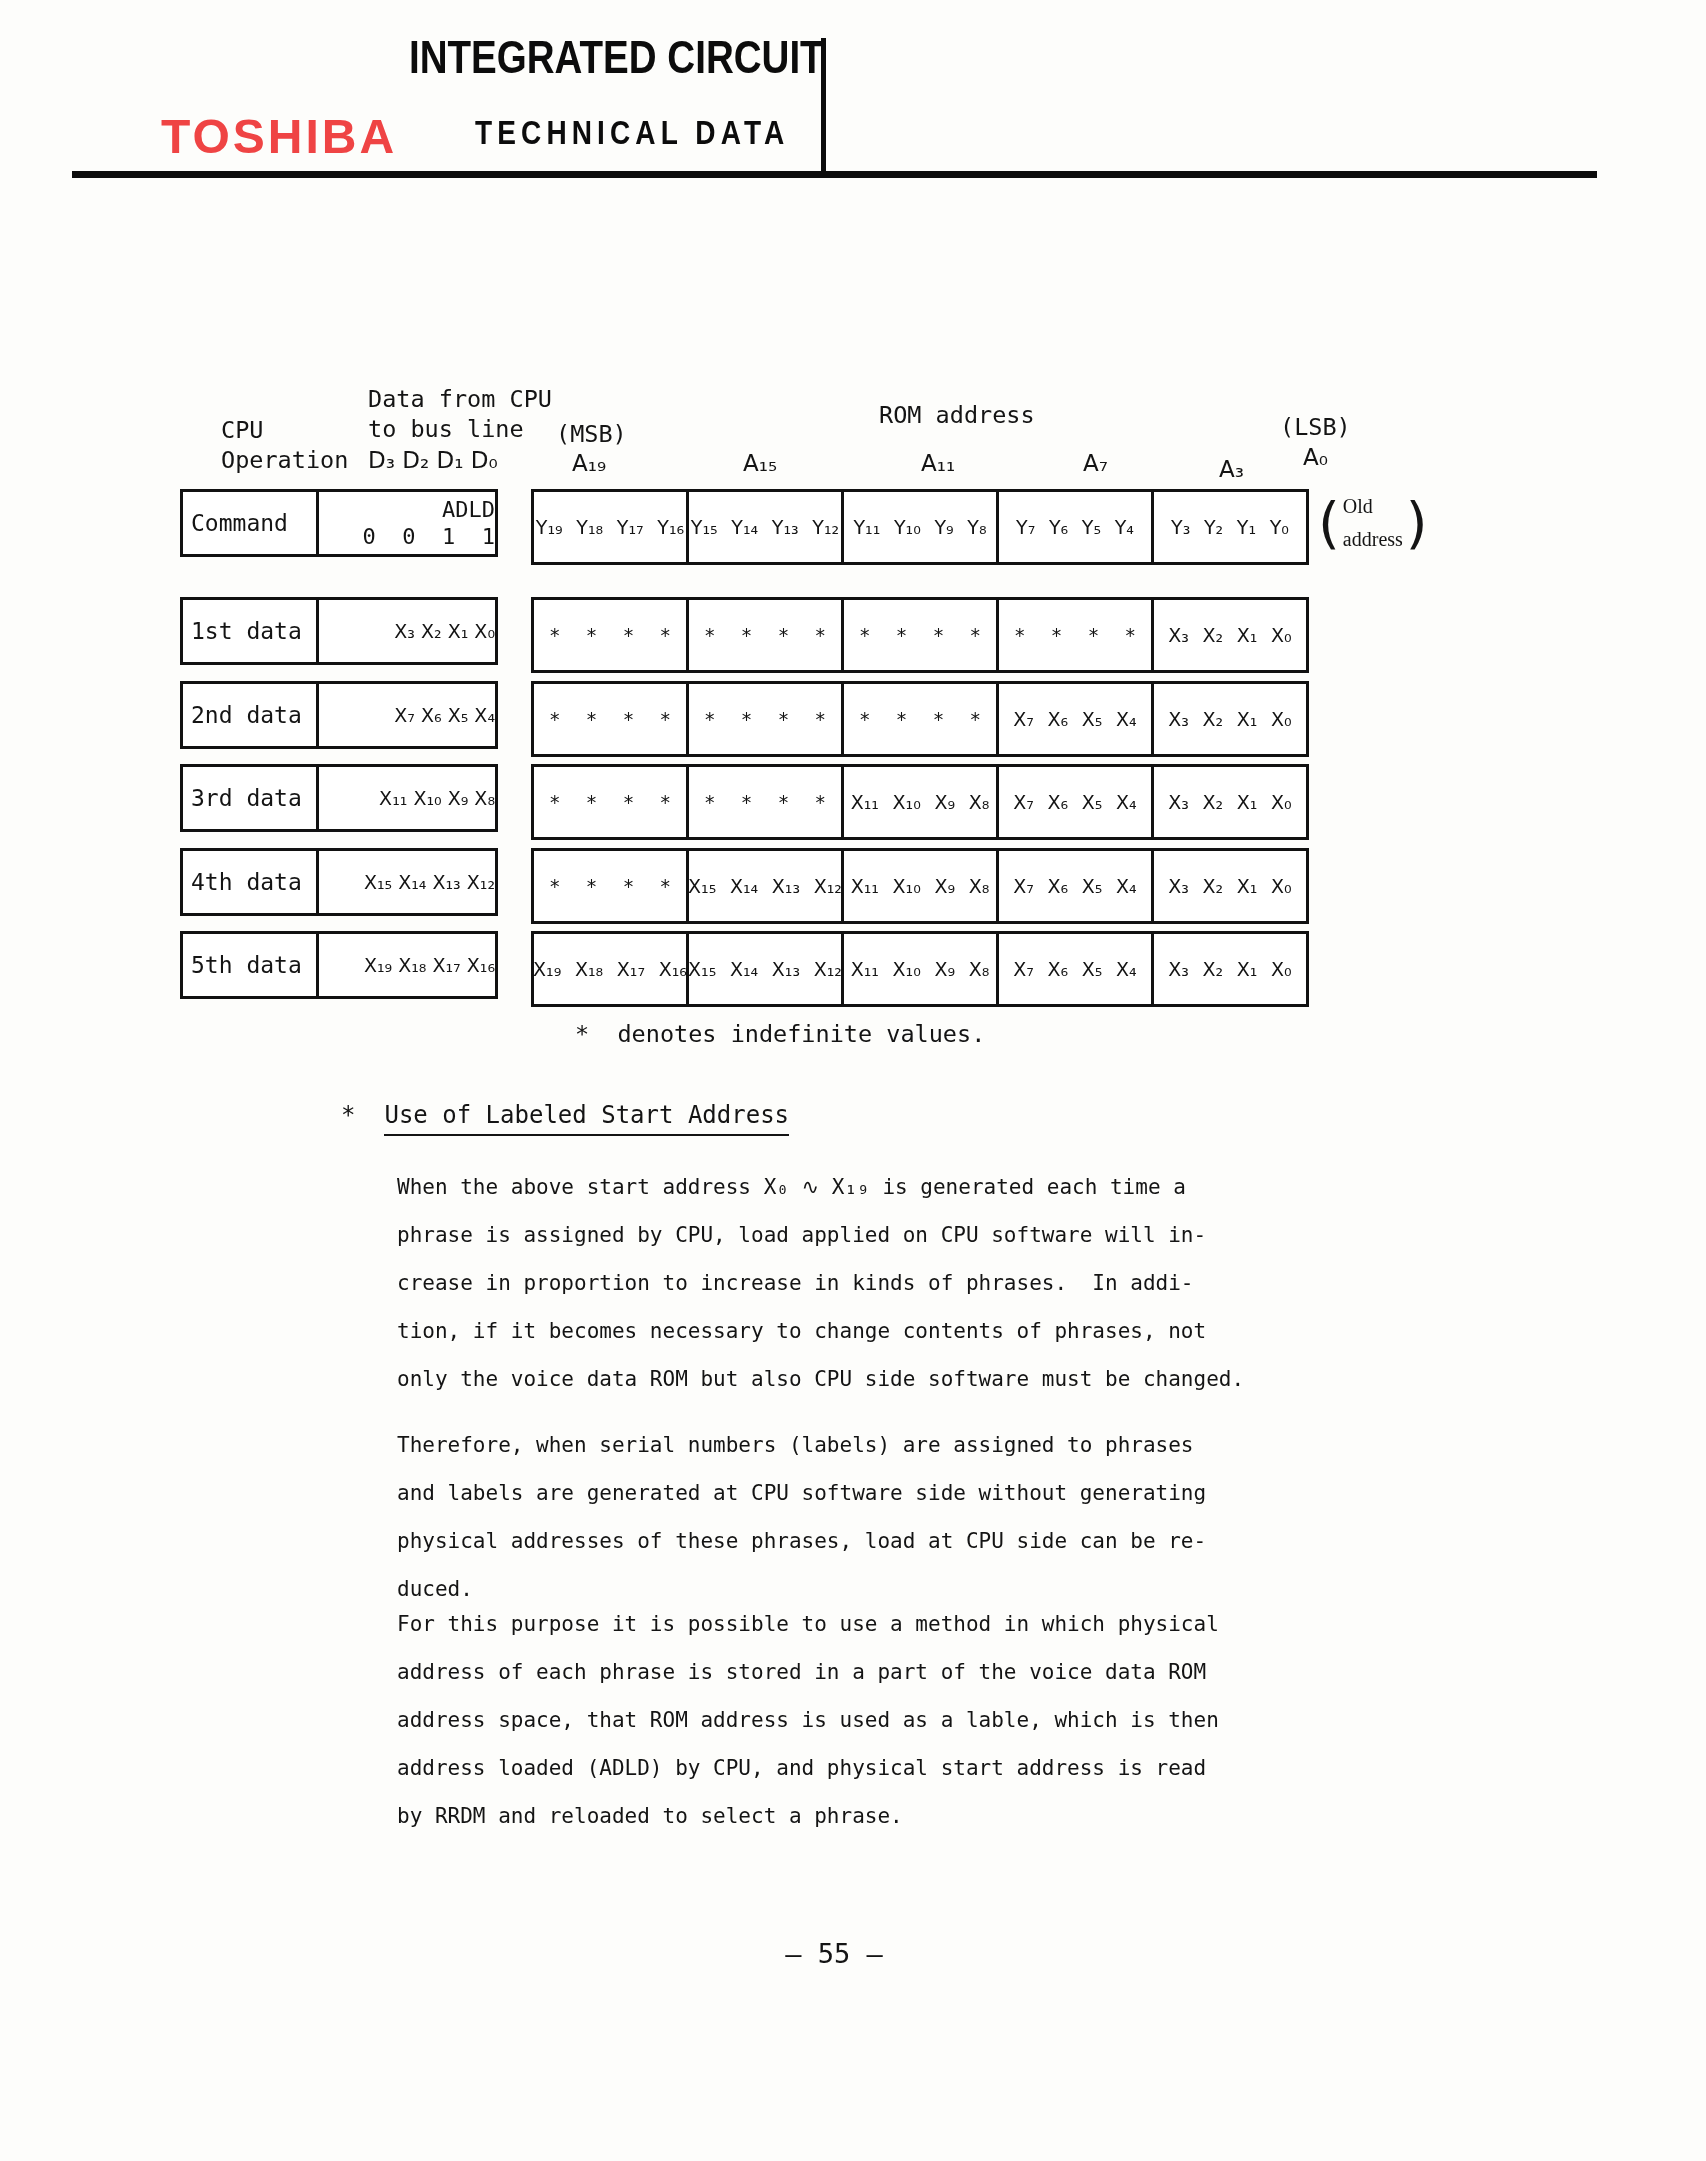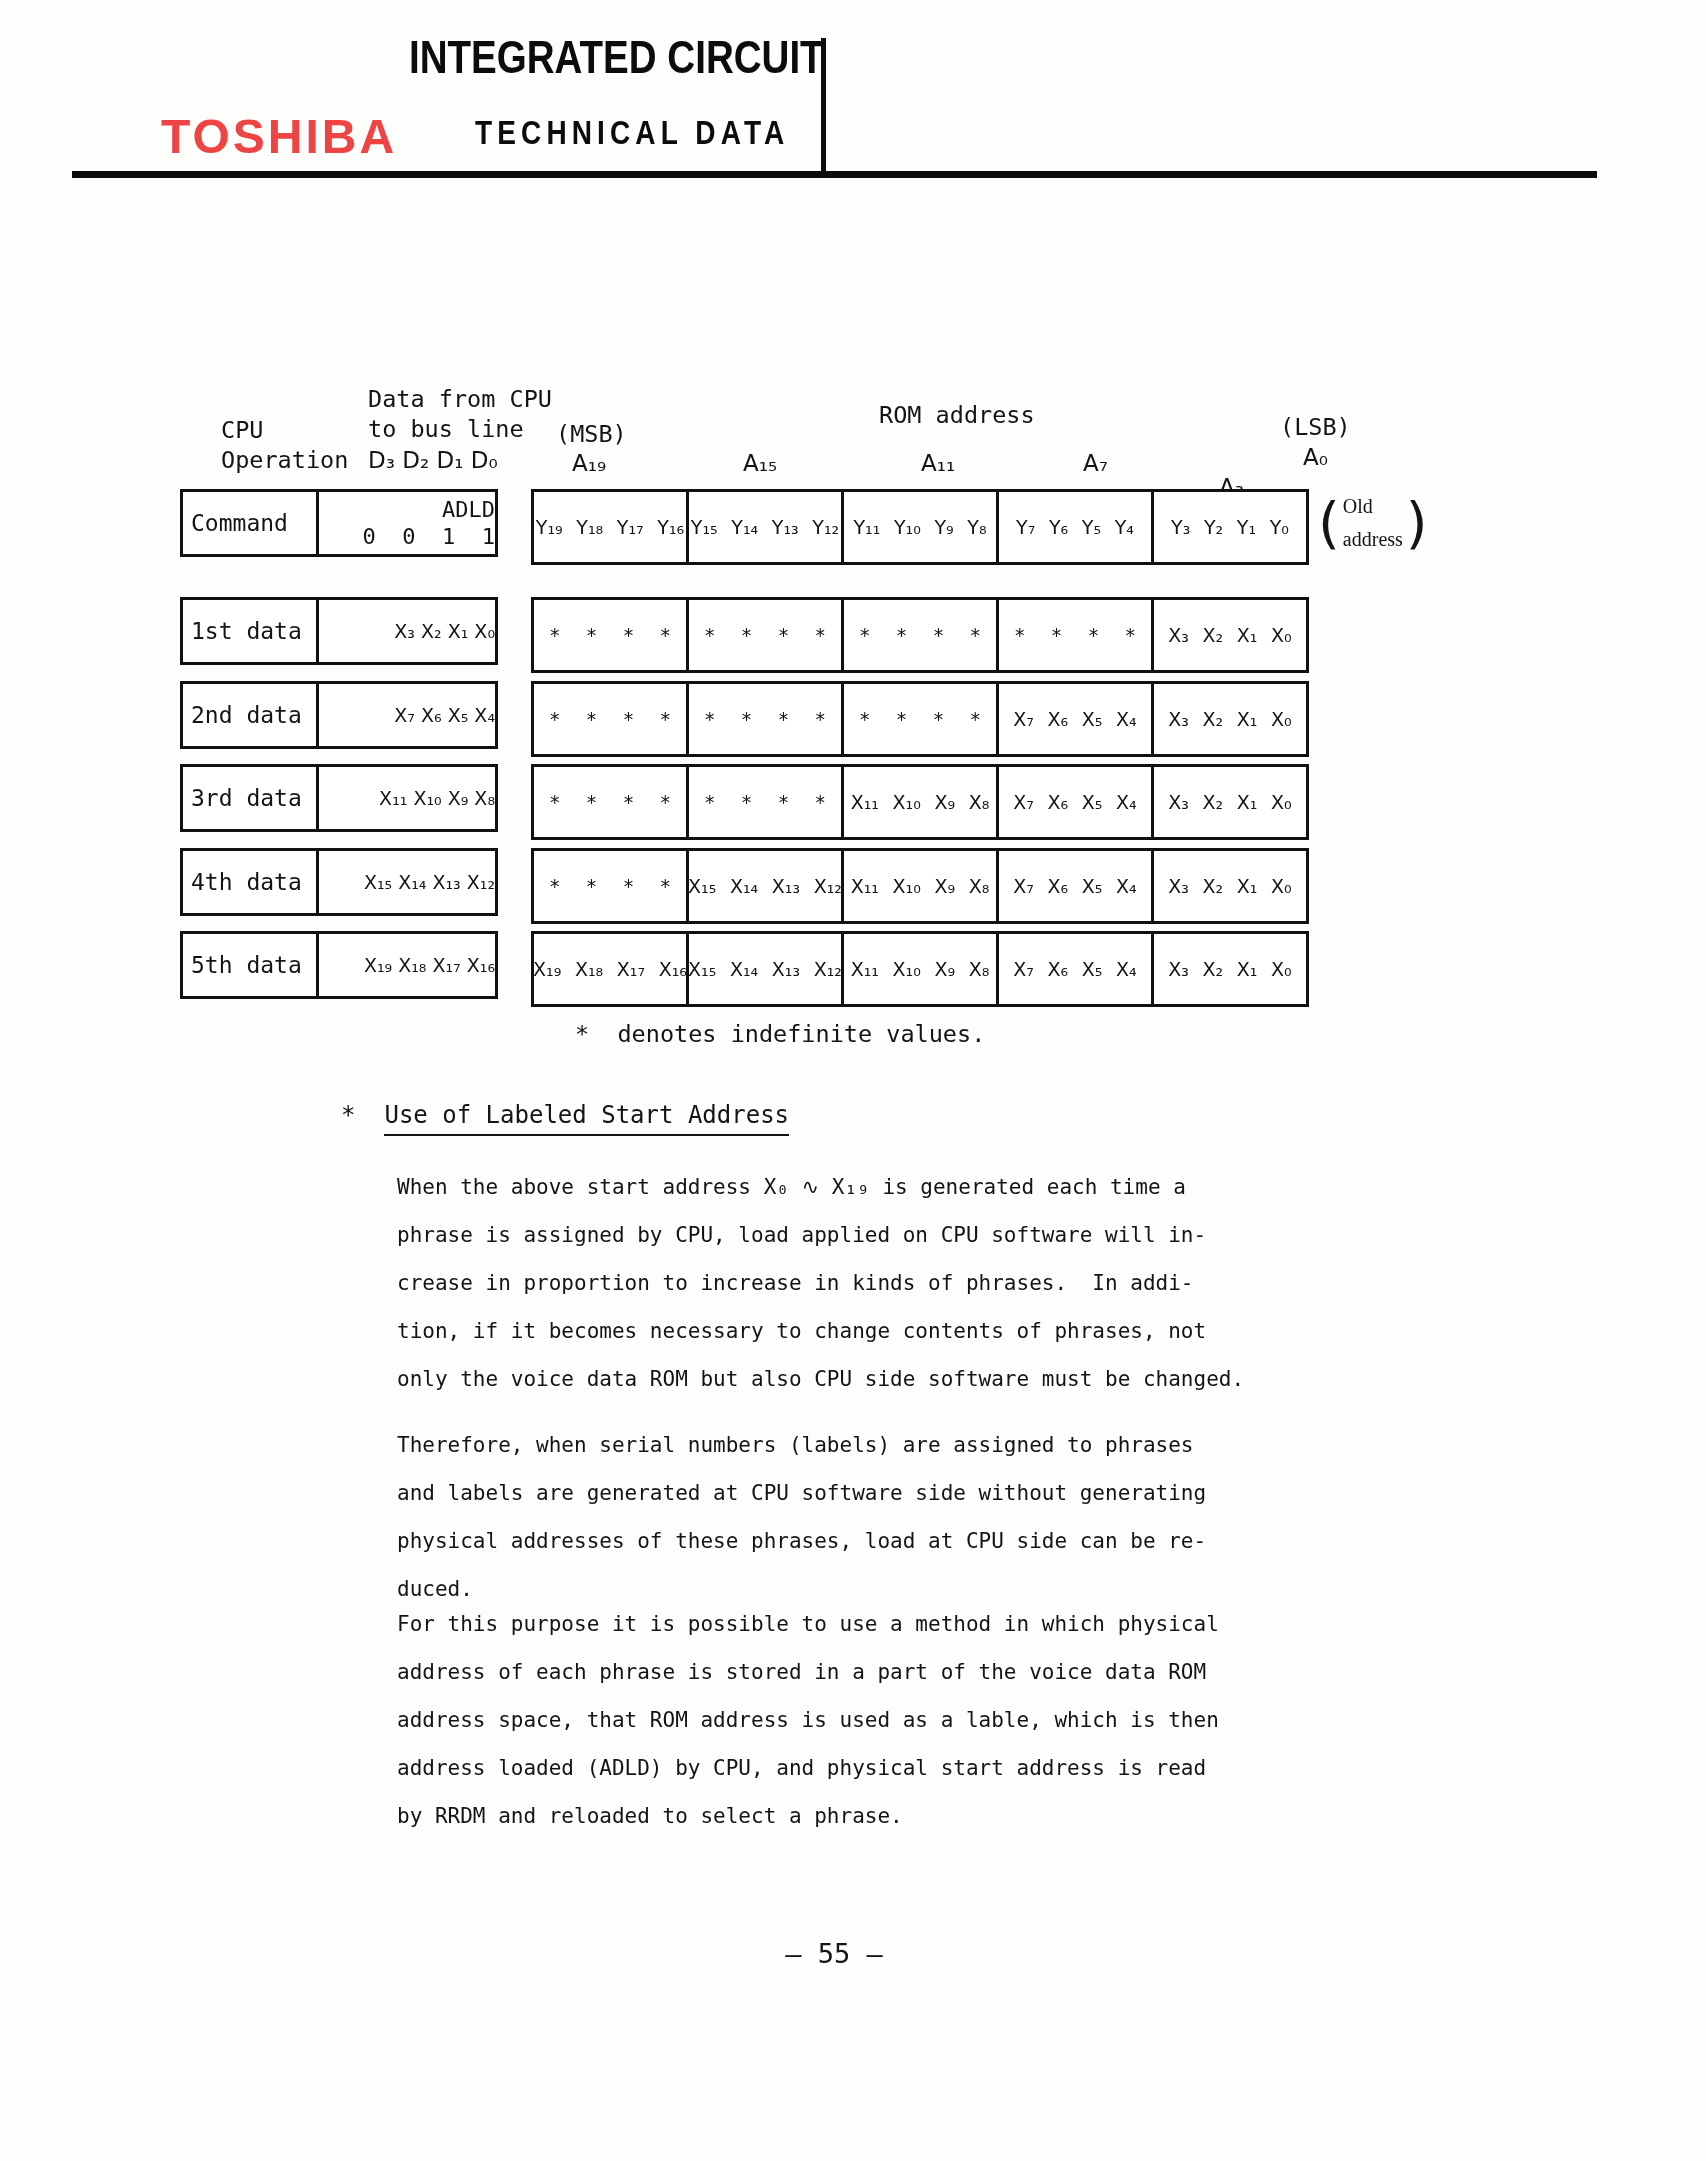--- a/index.html
+++ b/index.html
@@ -51,21 +51,21 @@
   .h-data{left:368px;top:384px;}
   .h-bits{left:368px;top:447px;font-size:23px;}
   .h-msb{left:556px;top:419px;}
   .h-rom{left:879px;top:400px;}
   .h-lsb{left:1280px;top:412px;}
   .pin{font-family:"DejaVu Sans",sans-serif;font-size:23px;white-space:pre;}
   .h-a19{left:572px;top:450px;}
   .h-a15{left:743px;top:450px;}
   .h-a11{left:921px;top:450px;}
   .h-a7{left:1083px;top:450px;}
-  .h-a3{left:1219px;top:474px;}
+  .h-a3{left:1219px;top:456px;}
   .h-a0{left:1303px;top:444px;}
 
   
   .trow{position:absolute;left:180px;display:flex;align-items:flex-start;}
   .lv{display:flex;border:3.8px solid #111;height:68px;box-sizing:border-box;background:#fff;}
   .lab{
     width:136px;border-right:3px solid #111;
     display:flex;align-items:center;padding-left:8px;
     font-size:23px;white-space:pre;box-sizing:border-box;
   }

